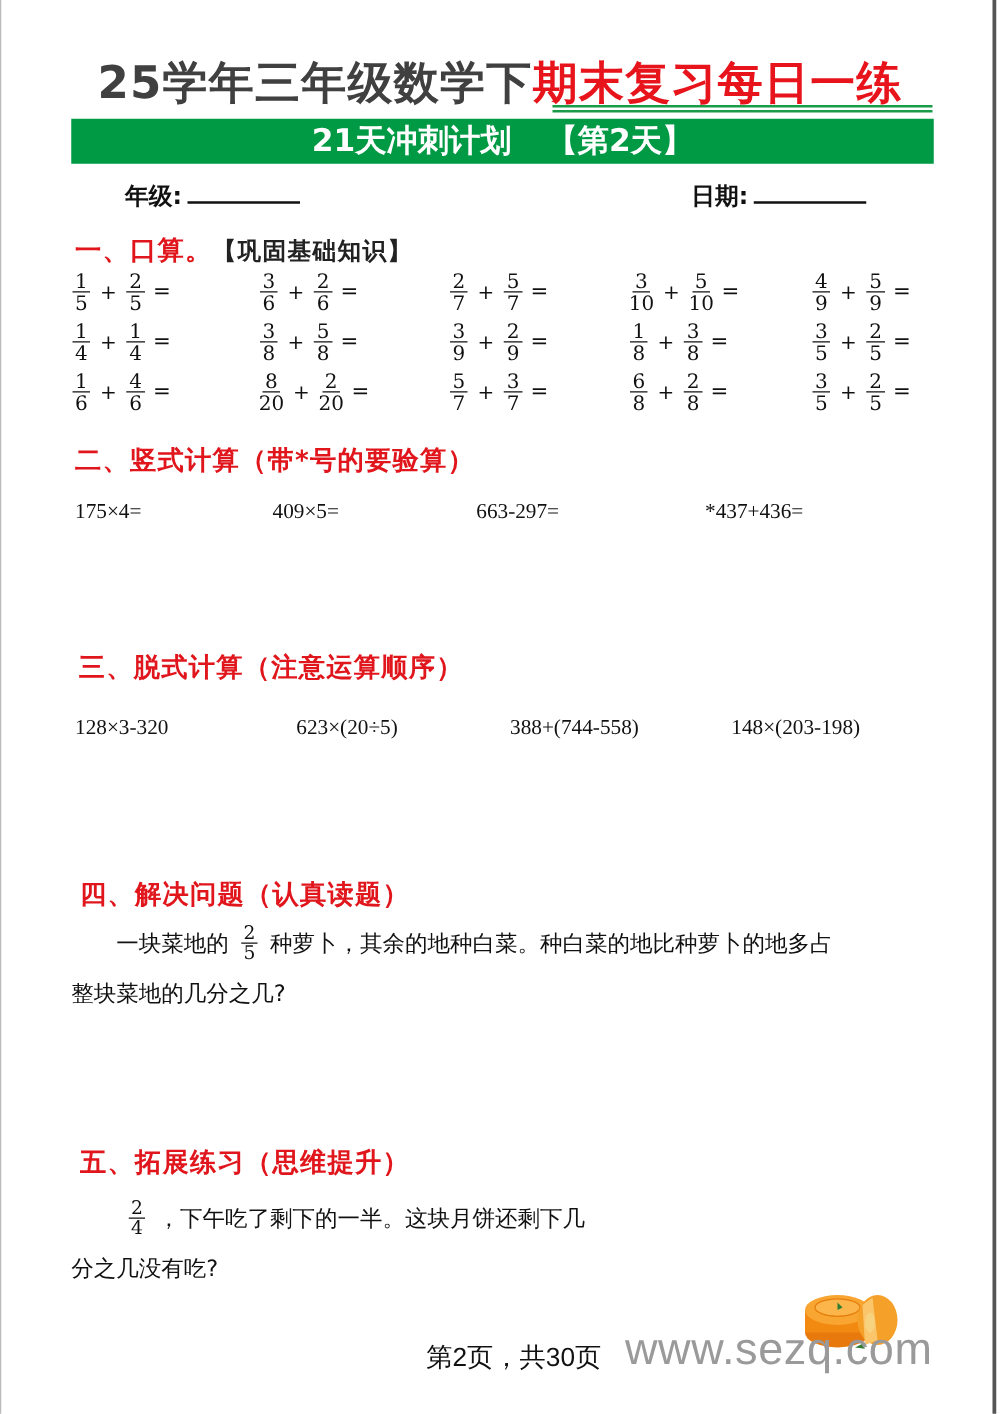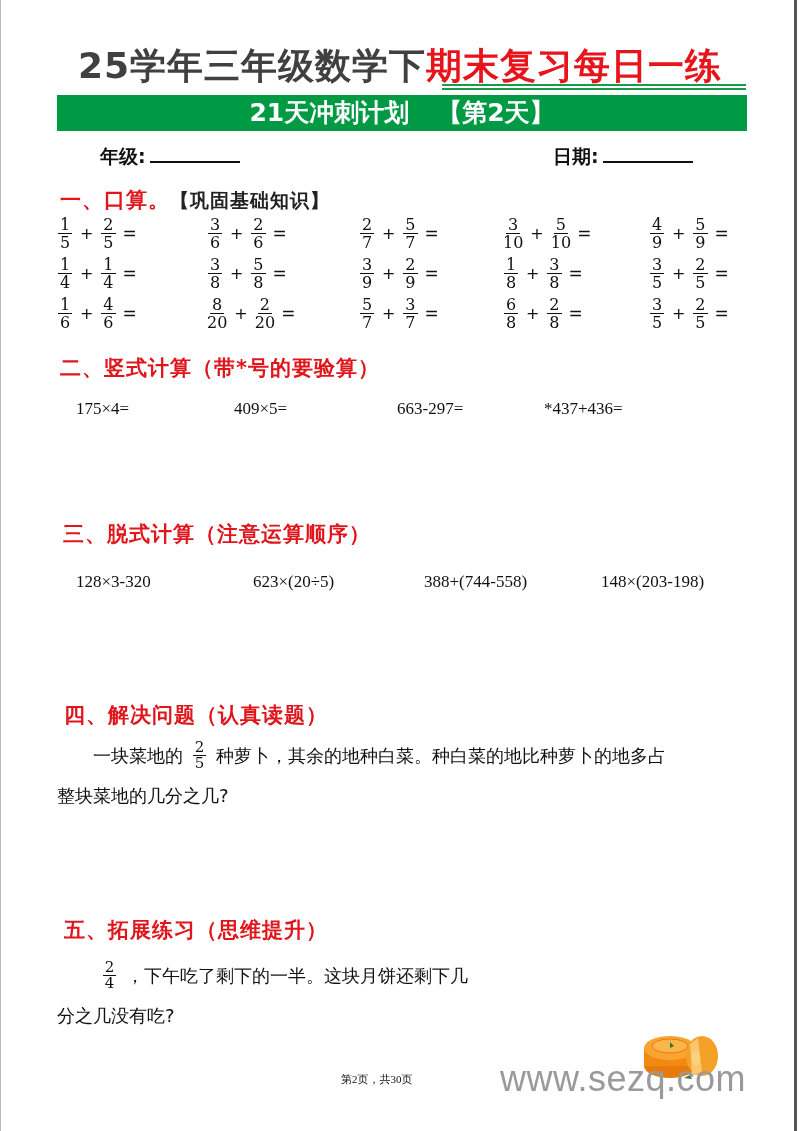--- a/index.html
+++ b/index.html
@@ -17,26 +17,26 @@
   .section-head { position:absolute; font-family:"DejaVu Sans", sans-serif; font-weight:bold; font-size:21px; color:#e0161c; white-space:nowrap; letter-spacing:1px; }
   .section-head .black { color:#222; font-size:19px; }
   .frac-grid { position:absolute; top:213px; left:57px; width:700px; }
   .frac-row { position:relative; height:40px; }
   .expr { position:absolute; top:0; display:flex; align-items:center; height:40px; font-family:"DejaVu Sans", sans-serif; font-size:17px; }
   .frac { display:inline-flex; flex-direction:column; align-items:center; font-family:"DejaVu Serif", serif; font-size:16px; line-height:17px; min-width:16px; }
   .frac .num { border-bottom:1.5px solid #111; padding:0 2px; }
   .op { margin:0 7px; font-size:16px; }
   .eq { margin-left:6px; font-size:17px; }
   .calc-row { position:absolute; font-family:"Liberation Serif", serif; font-size:17px; white-space:nowrap; }
-  .calc-row span { position:absolute; top:0;margin-left:16px; }
+  .calc-row span { position:absolute; top:0; }
   .para { position:absolute; left:57px; width:700px; font-family:"DejaVu Sans", sans-serif; font-size:18px; line-height:40px; }
   .para .indent { display:inline-block; width:36px; }
   .inline-frac { display:inline-flex; flex-direction:column; align-items:center; vertical-align:middle; font-family:"DejaVu Serif", serif; font-size:15px; line-height:15px; margin:0 4px; position:relative; top:-2px; }
   .inline-frac .num { border-bottom:1.5px solid #111; padding:0 2px; }
-  .footer { position:absolute; top:1072px; left:341px; font-family:Liberation Serif, serif; font-size:11px; }
+  .footer { position:absolute; top:1072px; left:341px; font-family:Liberation Sans, sans-serif; font-size:21px; }
   .watermark { position:absolute; top:1058px; left:500px; font-family:"Liberation Sans", sans-serif; font-size:36px; color:#9a9a9a; letter-spacing:0.5px; }
   .mooncake { position:absolute; top:1022px; left:640px; width:82px; height:62px; }
 </style>
 </head>
 <body>
 
 <div class="page-border"></div>
 
 <div class="title">
   <span class="black">25学年三年级数学下</span><span class="red">期末复习每日一练</span>
@@ -247,21 +247,21 @@
         <span class="eq">=</span>
       </div>
     </div>
   </div>
 
 <div class="section-head" style="top:354px;left:60px;">二、竖式计算（带*号的要验算）</div>
 <div class="calc-row" style="top:399px;left:60px;width:700px;">
   <span style="left:0;">175×4=</span>
   <span style="left:158px;">409×5=</span>
   <span style="left:321px;">663-297=</span>
-  <span style="left:468px;">*437+436=</span>
+  <span style="left:504px;">*437+436=</span>
 </div>
 
 <div class="section-head" style="top:520px;left:63px;">三、脱式计算（注意运算顺序）</div>
 <div class="calc-row" style="top:572px;left:60px;width:700px;">
   <span style="left:0;">128×3-320</span>
   <span style="left:177px;">623×(20÷5)</span>
   <span style="left:348px;">388+(744-558)</span>
   <span style="left:525px;">148×(203-198)</span>
 </div>
 

